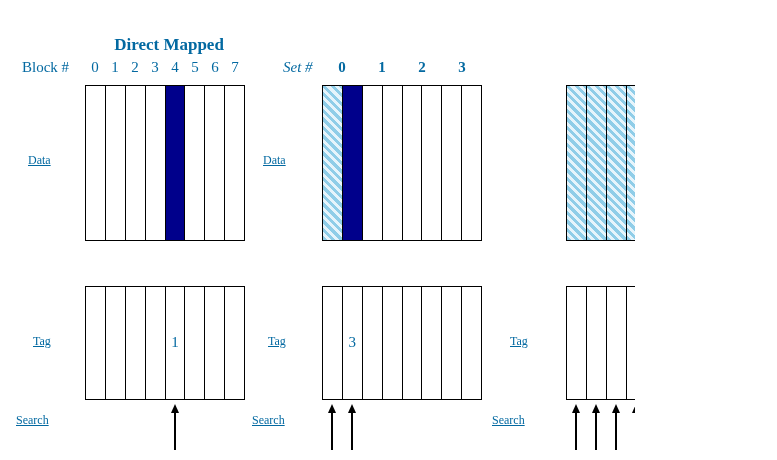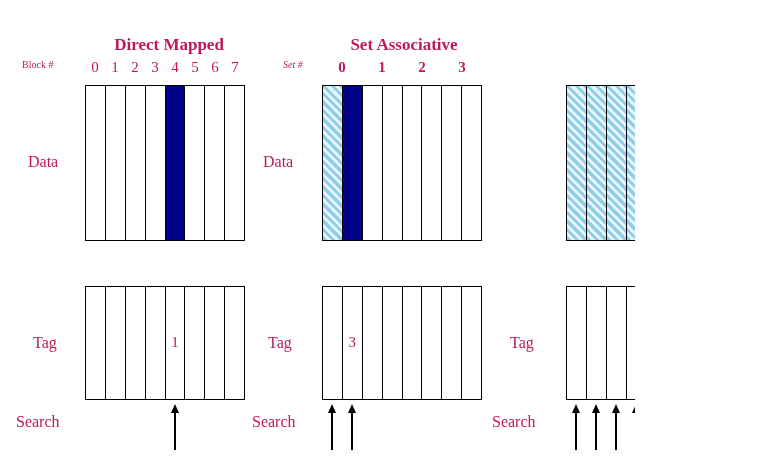--- a/index.html
+++ b/index.html
@@ -3,45 +3,45 @@
 <meta charset="utf-8">
 <title>Cache Placement Diagram</title>
 <style>
   html, body { margin: 0; padding: 0; background: #ffffff; }
   .figure {
     position: relative;
     width: 635px;
     height: 460px;
     background: var(--bg, #ffffff);
     font-family: "Liberation Serif", serif;
-    color: #be185d;
+    color: #0369a1;
     overflow: hidden;
   }
   .title {
     position: absolute;
     top: 21px;
     transform: translateX(-50%);
     font-size: 17px;
     font-weight: bold;
     white-space: nowrap;
   }
   .t-direct { left: 169px; }
   .t-set    { left: 404px; }
   .t-fully  { left: 647px; }
 
-  .hdr { position: absolute; top: 59px; font-size: 10px; white-space: nowrap; }
+  .hdr { position: absolute; top: 59px; font-size: 15px; white-space: nowrap; }
   .lbl-block { left: 22px; }
   .lbl-set   { left: 283px; font-style: italic; }
 
   .numrow { position: absolute; top: 59px; height: 18px; font-size: 15px; }
   .nr-direct { left: 85px;  width: 160px; }
   .nr-set    { left: 322px; width: 160px; font-weight: bold; }
   .idx-num { position: absolute; transform: translateX(-50%); }
 
-  .side { position: absolute; font-size: 16px; white-space: nowrap; }
+  .side { position: absolute; font-size: 12px; white-space: nowrap; text-decoration: underline; }
   .lbl-data-1   { left: 28px;  top: 153px; }
   .lbl-data-2   { left: 263px; top: 153px; }
   .lbl-tag-1    { left: 33px;  top: 334px; }
   .lbl-tag-2    { left: 268px; top: 334px; }
   .lbl-tag-3    { left: 510px; top: 334px; }
   .lbl-search-1 { left: 16px;  top: 413px; }
   .lbl-search-2 { left: 252px; top: 413px; }
   .lbl-search-3 { left: 492px; top: 413px; }
 
   .array {
@@ -139,21 +139,20 @@
       </div>
       <div class="cell plain"></div>
       <div class="cell plain"></div>
       <div class="cell plain"></div>
     </div>
   <span class="side lbl-search-1">Search</span>
   <div class="arrowrow ar-direct">
       <div class="arrow" style="left: 85px;"></div>
     </div>
 
-  <h2 class="title t-set">Set Associative</h2>
   <span class="hdr lbl-set">Set #</span>
   <div class="numrow nr-set">
       <span class="idx-num" style="left: 20px;">0</span>
       <span class="idx-num" style="left: 60px;">1</span>
       <span class="idx-num" style="left: 100px;">2</span>
       <span class="idx-num" style="left: 140px;">3</span>
     </div>
   <span class="side lbl-data-2">Data</span>
   <div class="array arr-data-set">
       <div class="cell hatch"></div>

